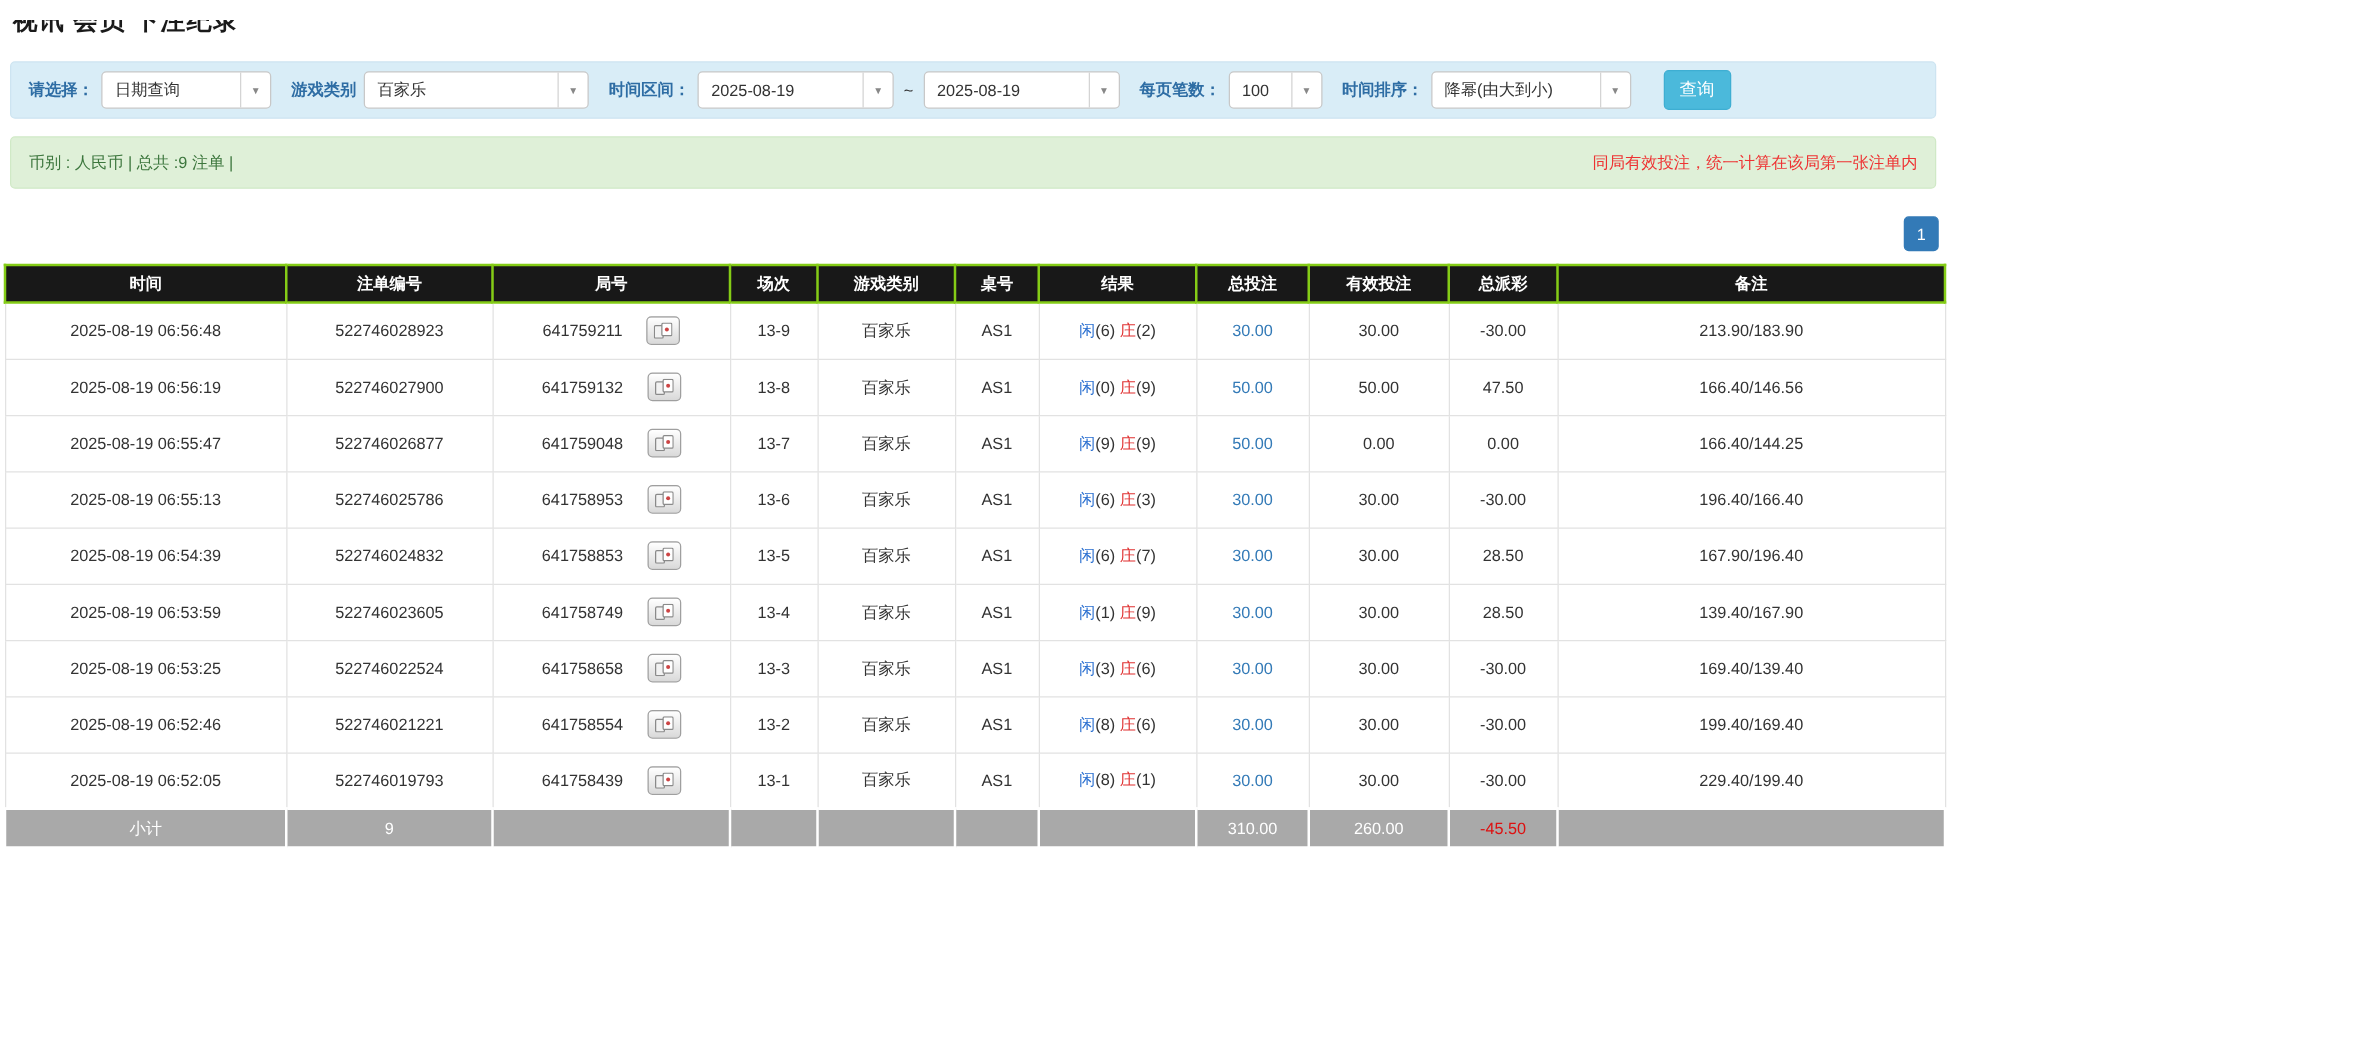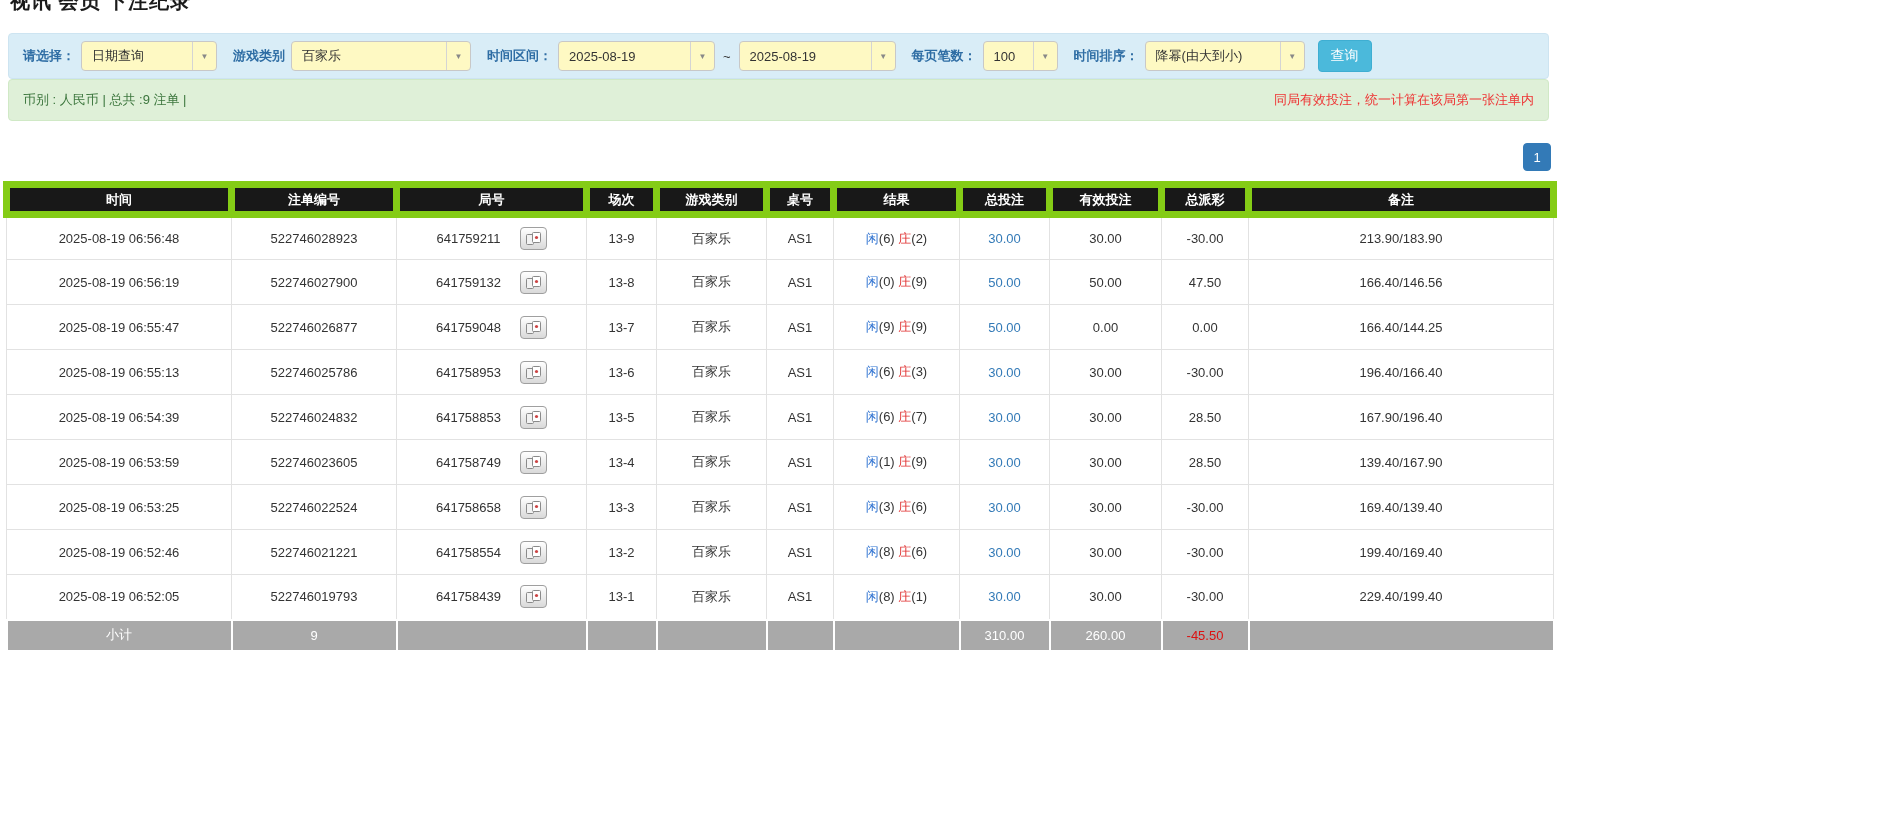--- a/index.html
+++ b/index.html
@@ -1,36 +1,36 @@
 <!DOCTYPE html>
 <html lang="zh"><head>
 <meta charset="utf-8">
 <style>
   *{box-sizing:border-box;margin:0;padding:0}
   html,body{background:#fff}
   body{width:1891px;min-height:838px;font-family:"Liberation Sans","DejaVu Sans",sans-serif;color:#333;overflow:hidden}
   .container{width:1557px}
-  .title-clip{height:13px;overflow:hidden;margin:0 0 0 10px}
+  .title-clip{height:13px;overflow:hidden;margin:16px 0 0 10px}
   .page-title{font-size:20px;font-weight:bold;color:#1a1a1a;line-height:24px;margin-top:-11px;letter-spacing:1px;white-space:nowrap}
   .filter-bar{margin:20px 8px 0 8px;background:#d9edf7;border:1px solid #cde4f1;border-radius:4px;height:46px;display:flex;align-items:center;padding:0 12px;gap:6px}
   .filter-label{color:#2e6da4;font-size:13px;font-weight:bold;white-space:nowrap;margin-left:10px}
   .filter-label.first{margin-left:2px}
-  .select{background:#fef9c3;border:1px solid #c8c8c8;border-radius:4px;height:30px;display:inline-flex;align-items:center;justify-content:space-between;font-size:13px;cursor:pointer;flex:none}
+  .select{background:#ffffff;border:1px solid #c8c8c8;border-radius:4px;height:30px;display:inline-flex;align-items:center;justify-content:space-between;font-size:13px;cursor:pointer;flex:none}
   .sel-val{padding-left:10px;white-space:nowrap;overflow:hidden}
   .caret{width:24px;align-self:stretch;display:flex;align-items:center;justify-content:center;border-left:1px solid #d4d4d4;color:#888;font-size:8px;margin-left:6px}
   .w136{width:136px}.w180{width:180px}.w157{width:157px}.w98{width:75px}.w160{width:160px}
   .tilde{color:#333;font-size:13px;margin:0 2px}
-  .search-btn{background:#4bb9db;color:#fff;border:1px solid #3eaed2;border-radius:4px;height:32px;padding:0 12px;font-size:14px;cursor:pointer;margin-left:7px}
-  .summary-bar{margin:0 8px 0 8px;background:#dff0d8;border:1px solid #d0e9c6;border-radius:4px;height:42px;display:flex;align-items:center;justify-content:space-between;padding:0 14px;font-size:13px}
+  .search-btn{background:#4bb9db;color:#fff;border:1px solid #3eaed2;border-radius:4px;height:32px;padding:0 12px;font-size:14px;cursor:pointer;margin-left:20px}
+  .summary-bar{margin:14px 8px 0 8px;background:#dff0d8;border:1px solid #d0e9c6;border-radius:4px;height:42px;display:flex;align-items:center;justify-content:space-between;padding:0 14px;font-size:13px}
   .summary-left{color:#3c763d}
   .summary-right{color:#ee3333}
   .pagination{display:flex;justify-content:flex-end;margin:22px 6px 10px 0}
   .page-btn{min-width:28px;height:28px;background:#337ab7;border:1px solid #337ab7;color:#fff;border-radius:4px;font-size:13px;display:flex;align-items:center;justify-content:center;cursor:pointer}
   table.records{border-collapse:collapse;width:1554px;margin-left:3px;table-layout:fixed;font-size:13px}
-  table.records th{background:#181818;color:#fff;font-weight:bold;height:30px;border:7px solid #84cc16;font-size:13px;text-align:center}
+  table.records th{background:#181818;color:#fff;font-weight:bold;height:30px;border:2px solid #84cc16;font-size:13px;text-align:center}
   table.records td{border:1px solid #e2e2e2;height:45px;text-align:center;background:#fff;color:#333}
   .round-wrap{display:inline-flex;align-items:center;gap:19px}
   .icon-btn{display:inline-flex;align-items:center;justify-content:center;width:27px;height:23px;background:linear-gradient(#ffffff,#d9d9d9);border:1px solid #9f9f9f;border-radius:4px;cursor:pointer}
   .res-player{color:#2a6fd0}
   .res-banker{color:#e03232}
   .res-score{color:#333}
   .bet-link{color:#337ab7;cursor:pointer}
   td.neg{color:#e03232}
   tr.footer-row td{background:#a9a9a9;color:#fff;font-weight:normal;height:31px;border:2px solid #fff;font-size:13px}
   tr.footer-row td.neg{color:#dd1111}

